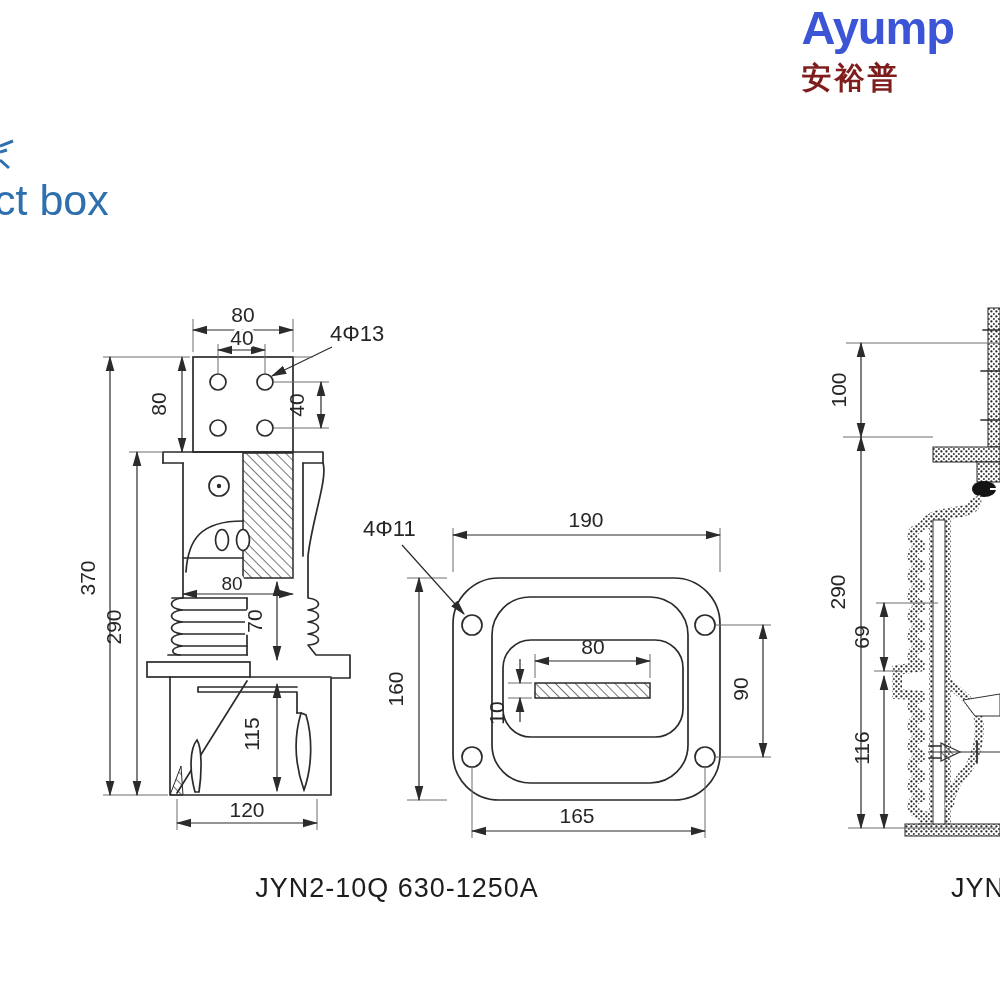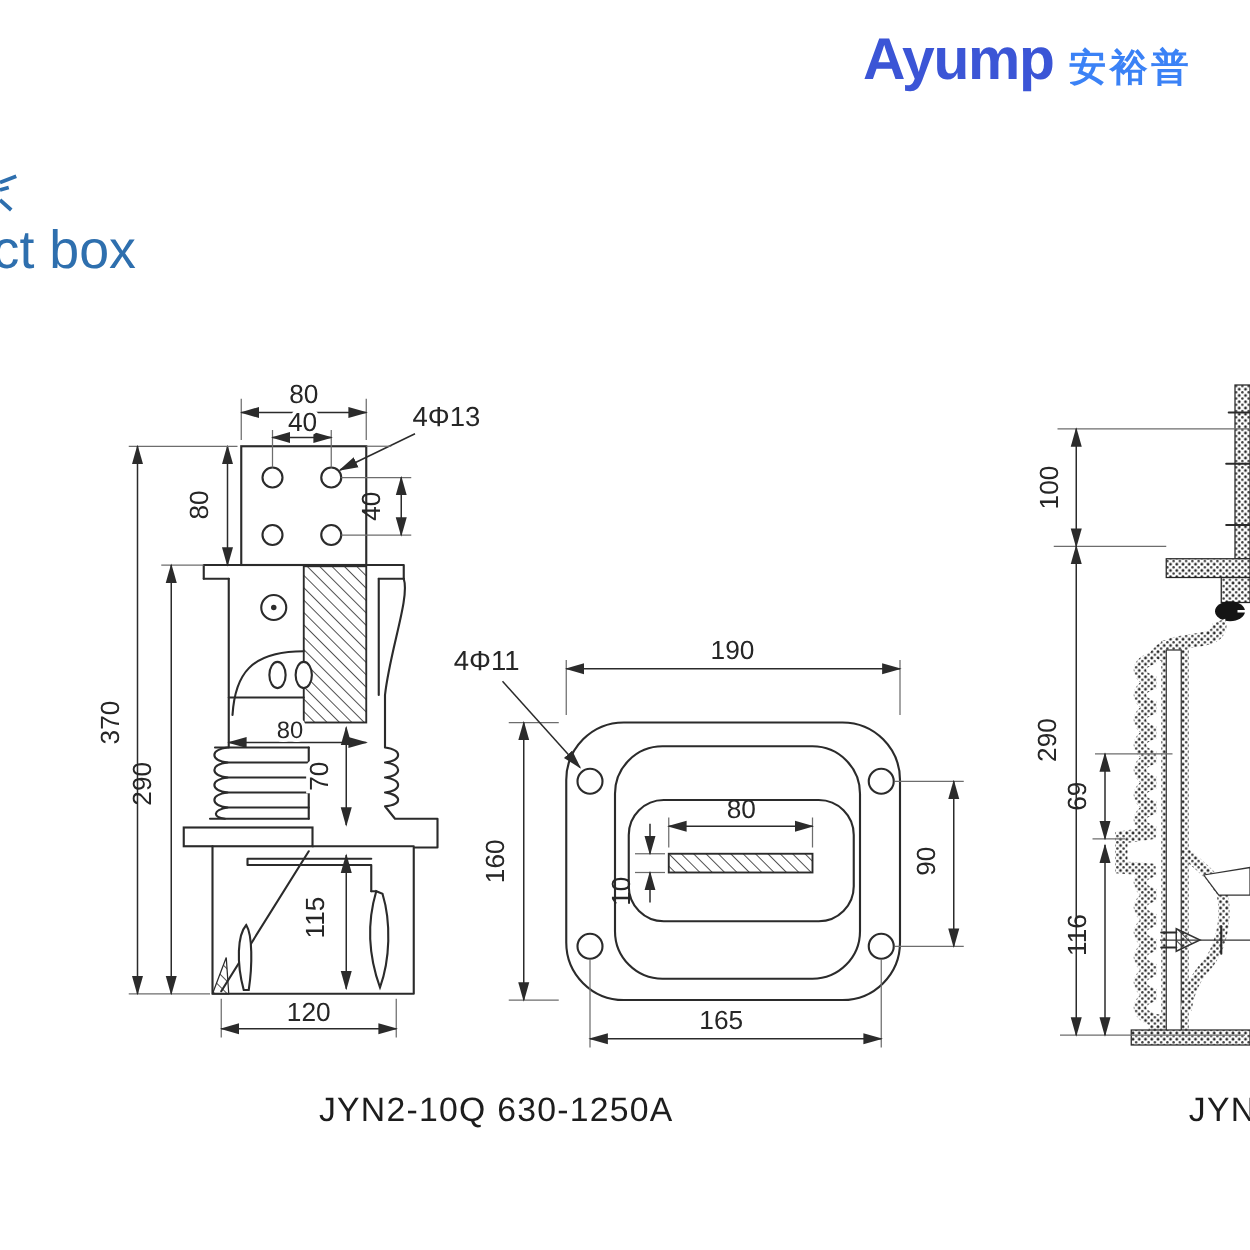--- a/index.html
+++ b/index.html
@@ -1,23 +1,23 @@
 <!DOCTYPE html>
 <html><head>
 <meta charset="utf-8">
 <style>
   html,body{margin:0;padding:0;}
   body{
     width:1000px;height:1000px;position:relative;overflow:hidden;
     background:#ffffff;
     font-family:"Liberation Sans", sans-serif;
   }
-  .logo{position:absolute;top:23px;right:46px;display:flex;align-items:flex-end;gap:12px;}
+  .logo{position:absolute;top:4px;right:46px;display:flex;align-items:flex-start;gap:12px;flex-direction:column;}
   .logo-en{font-size:47px;font-weight:700;color:#3b55d6;letter-spacing:-1px;line-height:1;}
-  .logo-cn{font-size:30px;font-weight:600;color:#3b82f6;letter-spacing:3px;line-height:1;}
+  .logo-cn{font-size:30px;font-weight:600;color:#7f1d1d;letter-spacing:3px;line-height:1;}
   .clipped-title{
     position:absolute;left:-6px;top:176px;
     font-size:43px;color:#2e6fae;letter-spacing:0px;white-space:nowrap;
   }
   .frag{position:absolute;left:0;top:138px;}
   svg.draw{position:absolute;left:0;top:0;}
   svg .ln{fill:none;stroke:#2b2b2b;stroke-width:1.7;stroke-linecap:round;stroke-linejoin:round;}
   svg .lnw{fill:#ffffff;stroke:#2b2b2b;stroke-width:1.7;}
   svg .dim{stroke:#2b2b2b;stroke-width:1.2;fill:none;}
   svg .ext{stroke:#6d6d6d;stroke-width:1;fill:none;}

